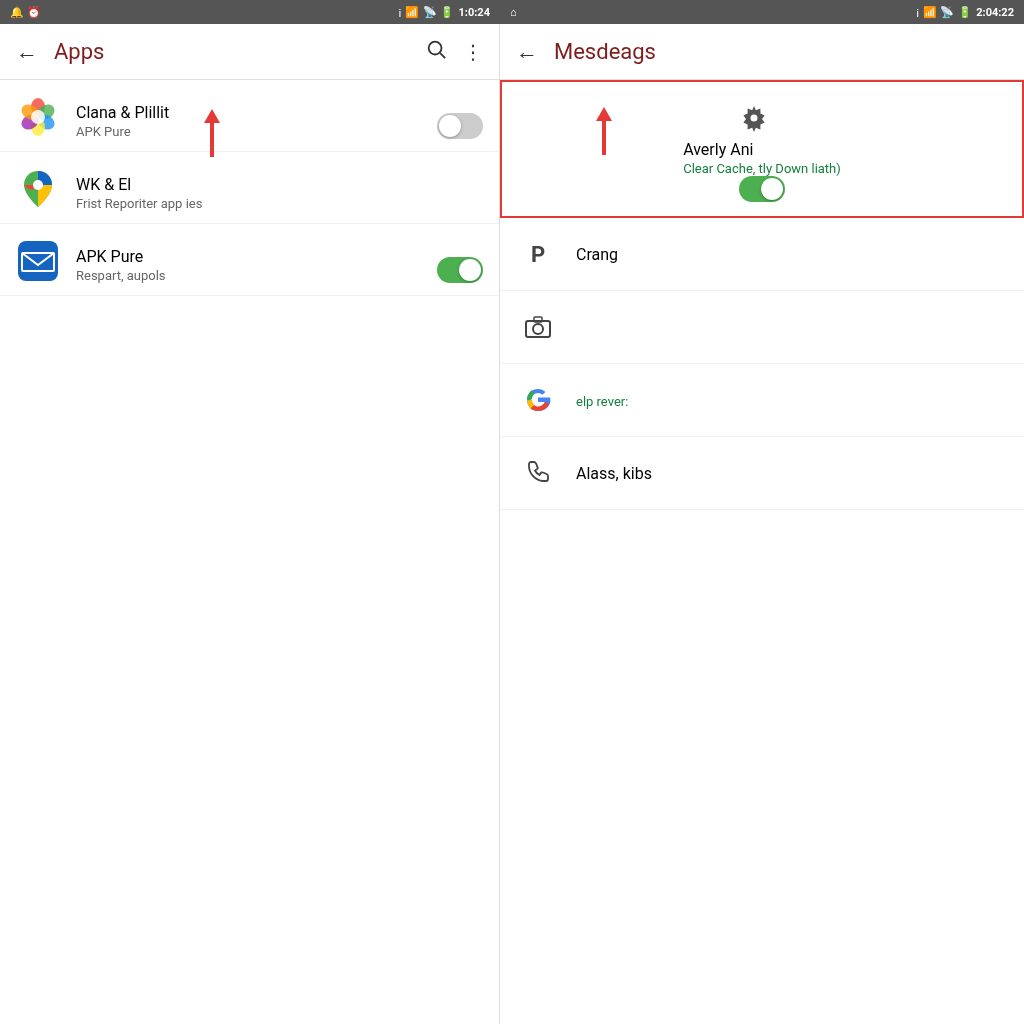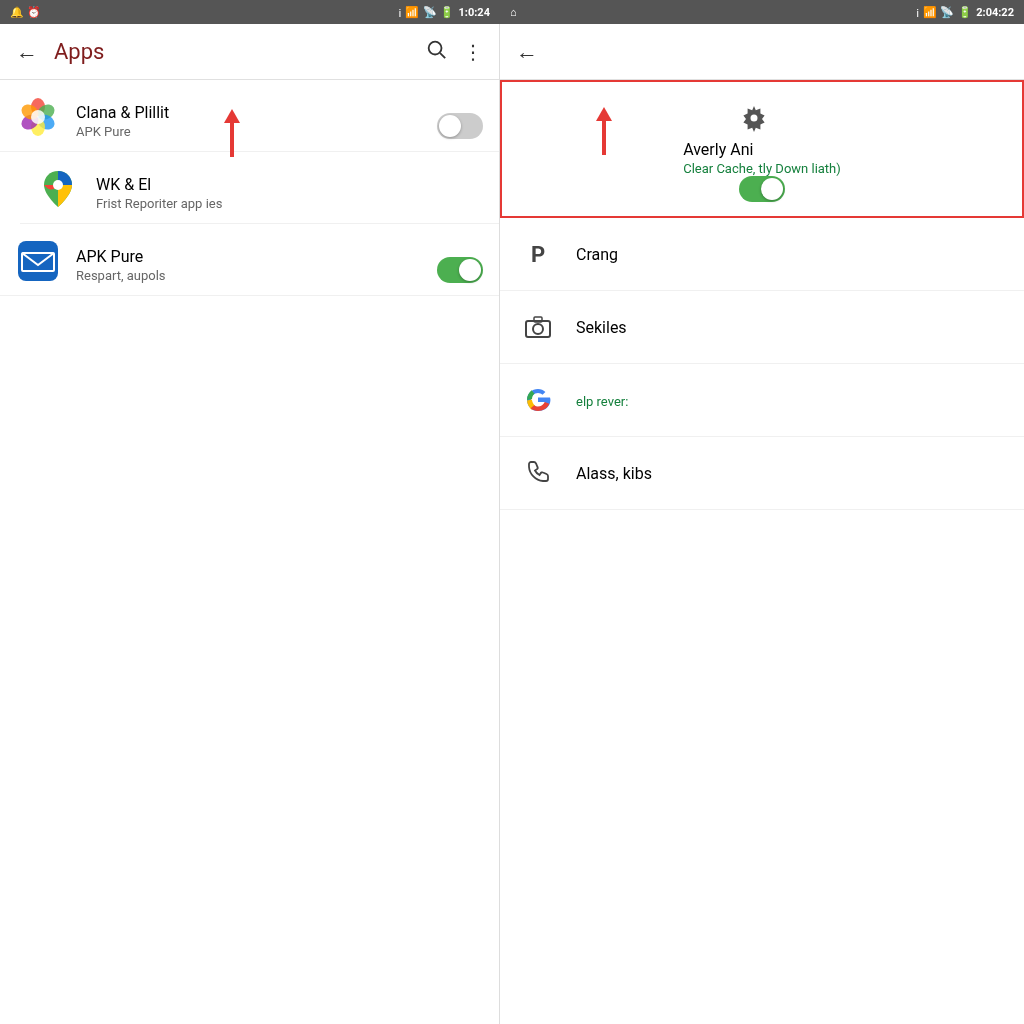--- a/index.html
+++ b/index.html
@@ -277,21 +277,21 @@
         </div>
         <div class="app-text">
           <div class="app-name">Clana &amp; Plillit</div>
           <div class="app-subtitle">APK Pure</div>
         </div>
         <div class="toggle off">
           <div class="toggle-knob"></div>
         </div>
       </div>
 
-      <div class="app-item relative-wrap" style="position:relative;margin-left:20px;">
+      <div class="app-item relative-wrap" style="position:relative;">
         <div class="app-icon-container">
 
           <svg width="44" height="44" viewBox="0 0 44 44">
             <circle cx="22" cy="22" r="20" fill="#fff"></circle>
             <path d="M22 4 C30 4 36 10 36 18 C36 28 22 40 22 40 C22 40 8 28 8 18 C8 10 14 4 22 4Z" fill="#4CAF50"></path>
             <path d="M22 4 C30 4 36 10 36 18 L22 18Z" fill="#1565C0"></path>
             <path d="M8 18 L22 18 C22 18 16 28 8 18Z" fill="#F44336"></path>
             <path d="M22 18 L36 18 C36 28 22 40 22 40Z" fill="#FFC107"></path>
             <circle cx="22" cy="18" r="5" fill="#fff"></circle>
           </svg>
@@ -327,20 +327,21 @@
         </div>
       </div>
 
     </div>
   </div>
 
   <div class="right-panel">
 
     <div class="app-bar">
       <span class="back-arrow">←</span>
+      <span class="app-bar-title">Mesdeags</span>
     </div>
 
     <div class="app-list">
 
       <div class="right-item" style="border: 2.5px solid #e53935; position: relative; flex-direction: column;">
         <div class="right-icon-container">
           <svg width="28" height="28" viewBox="0 0 28 28" fill="none">
             <circle cx="14" cy="14" r="4.5" stroke="#555" stroke-width="2.2"></circle>
             <path d="M14 2 L15.8 6.2 L20.4 4.6 L20.4 9.6 L24.6 11.4 L22 15 L24.6 18.6 L20.4 20.4 L20.4 25.4 L15.8 23.8 L14 28 L12.2 23.8 L7.6 25.4 L7.6 20.4 L3.4 18.6 L6 15 L3.4 11.4 L7.6 9.6 L7.6 4.6 L12.2 6.2 Z" fill="#555"></path>
             <circle cx="14" cy="14" r="4.5" fill="#fff"></circle>
@@ -373,23 +374,20 @@
       </div>
 
       <div class="right-item">
         <div class="right-icon-container">
           <svg width="26" height="22" viewBox="0 0 26 22" fill="none">
             <rect x="1" y="5" width="24" height="16" rx="2" stroke="#444" stroke-width="2"></rect>
             <circle cx="13" cy="13" r="5" stroke="#444" stroke-width="2"></circle>
             <rect x="9" y="1" width="8" height="5" rx="1" stroke="#444" stroke-width="1.5"></rect>
           </svg>
         </div>
-        <div class="right-item-text">
-          <div class="right-item-name">Sekiles</div>
-        </div>
       </div>
 
       <div class="right-item">
         <div class="right-icon-container">
           <svg width="32" height="32" viewBox="0 0 32 32">
             <path d="M16 13.5 L28 13.5 C28.5 15 28.7 16.5 28 19 C26.5 24 21.5 27 16 27 C9.9 27 5 22.1 5 16 C5 9.9 9.9 5 16 5 C18.9 5 21.5 6.1 23.4 7.9 L20.5 10.8 C19.3 9.7 17.7 9 16 9 C12.1 9 9 12.1 9 16 C9 19.9 12.1 23 16 23 C19.4 23 22.2 20.9 23.2 18 L16 18 Z" fill="#4285F4"></path>
             <path d="M5 16 C5 12.1 6.8 8.6 9.6 6.3 L12.5 9.7 C11 10.9 10 12.8 10 15 L5 16Z" fill="#34A853"></path>
             <path d="M9.6 25.7 C7 23.4 5.3 20.1 5 16.5 L9.9 15.5 C10.1 18 11.3 20.2 13.1 21.7 Z" fill="#FBBC05"></path>
             <path d="M16 27 C13.2 27 10.6 26 8.6 24.2 L12.2 21.2 C13.3 22 14.6 22.5 16 22.5 C19 22.5 21.6 20.6 22.7 18 L27.3 19.8 C25.5 24 21.1 27 16 27Z" fill="#EA4335"></path>
           </svg>

